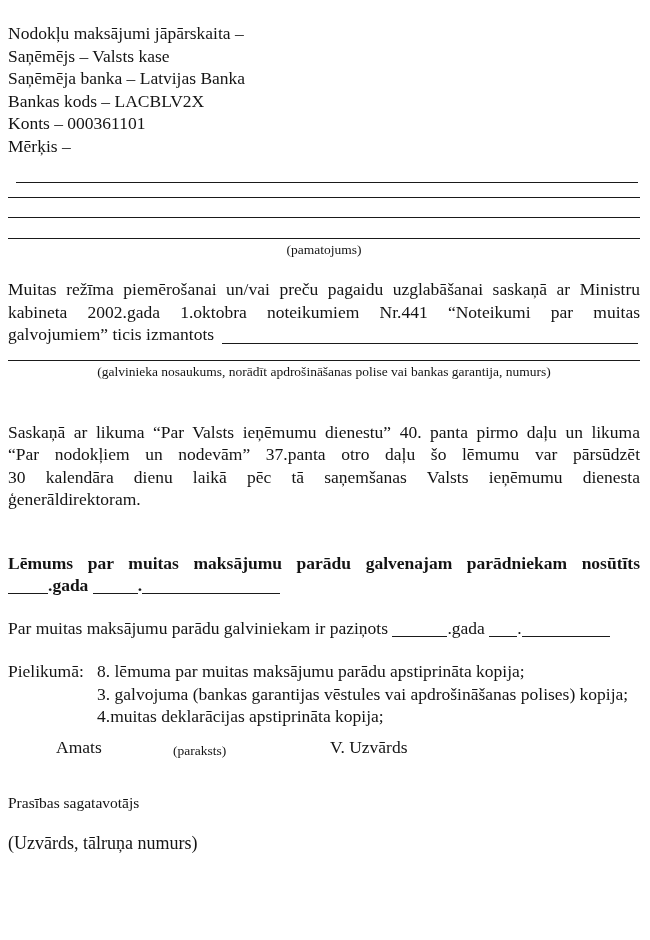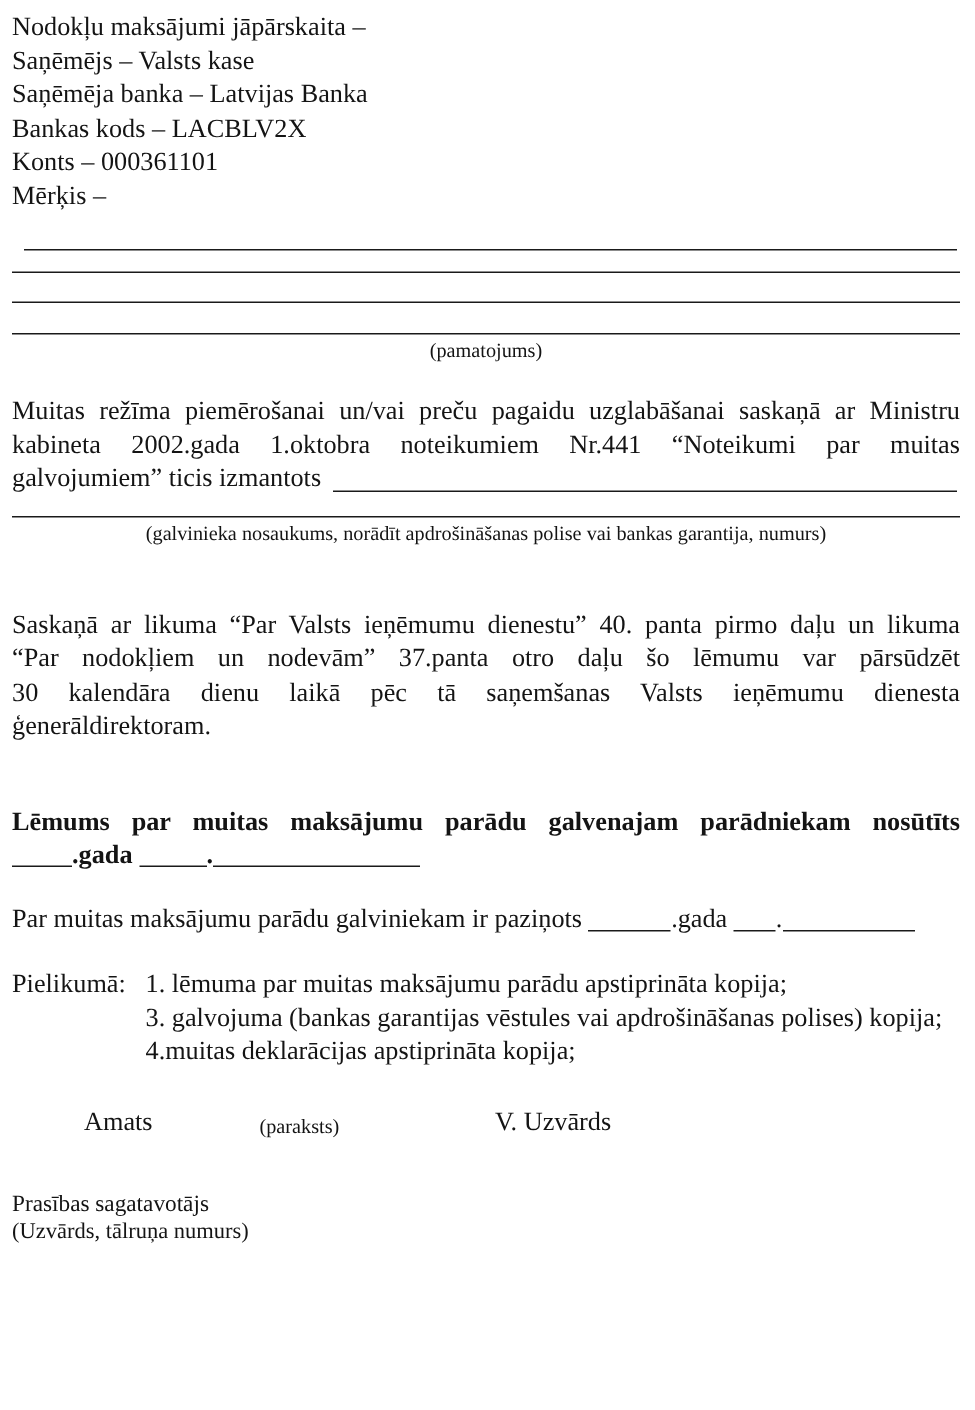--- a/index.html
+++ b/index.html
@@ -5,21 +5,21 @@
   * { margin: 0; padding: 0; box-sizing: border-box; }
   html, body { background: #ffffff; }
   body {
     width: 650px; height: 940px;
     color: #141414;
     font-family: "Liberation Serif", serif;
     font-size: 17.5px;
     line-height: 22.5px;
     overflow: hidden;
   }
-  .page { padding: 6px 10px 0 8px; width: 650px; height: 940px; }
+  .page { padding: 22px 10px 0 8px; width: 650px; height: 940px; }
 
   
   .jline { text-align: justify; text-align-last: justify; white-space: normal; }
 
   
   .blank {
     display: inline-block;
     border-bottom: 1.4px solid #1a1a1a;
     height: 16px;
     vertical-align: -3px;
@@ -48,28 +48,28 @@
 
   .s2 { margin-top: 25px; }
   .s3 { margin-top: 20px; }
   .s4 { margin-top: 41px; }
   .s5 { margin-top: 41px; font-weight: bold; }
   .s6 { margin-top: 20px; }
   .s7 { margin-top: 21px; display: flex; }
   .attach-label { width: 89px; flex: 0 0 89px; }
   .attach-items { flex: 1; max-width: 546px; }
 
-  .s8 { margin-top: 24px; position: relative; height: 23px; }
+  .s8 { margin-top: 8px; position: relative; height: 23px; }
   .sig-amats  { position: absolute; left: 48px;  top: 0; }
   .sig-paraksts { position: absolute; left: 165px; top: 4px; font-size: 13.5px; }
   .sig-name   { position: absolute; left: 322px; top: 0; }
 
   .s9 { margin-top: 16px; }
   .prep { font-size: 15.5px; line-height: 20px; margin-top: 34px; }
-  .prep-caption { font-size: 15px; line-height: 17px; }
+  .prep-caption { font-size: 18px; line-height: 17px; margin-top: 22px; }
 </style>
 </head>
 <body>
 
 <div class="page">
 
   <section>
     <div>Nodokļu maksājumi jāpārskaita –</div>
     <div>Saņēmējs – Valsts kase</div>
     <div>Saņēmēja banka – Latvijas Banka</div>
@@ -116,21 +116,21 @@
 
   <section class="s6">
     <span>Par muitas maksājumu parādu galviniekam ir paziņots</span>
     <span class="blank w55"></span><span>.gada</span>
     <span class="blank w28"></span><span>.</span><span class="blank w88"></span>
   </section>
 
   <section class="s7">
     <div class="attach-label">Pielikumā:</div>
     <div class="attach-items">
-      <div>1. lēmuma par muitas maksājumu parādu apstiprināta kopija;</div>
+      <div>8. lēmuma par muitas maksājumu parādu apstiprināta kopija;</div>
       <div>3. galvojuma (bankas garantijas vēstules vai apdrošināšanas polises) kopija;</div>
       <div>4.muitas deklarācijas apstiprināta kopija;</div>
     </div>
   </section>
 
   <section class="s8">
     <span class="sig-amats">Amats</span>
     <span class="sig-paraksts">(paraksts)</span>
     <span class="sig-name">V. Uzvārds</span>
   </section>

